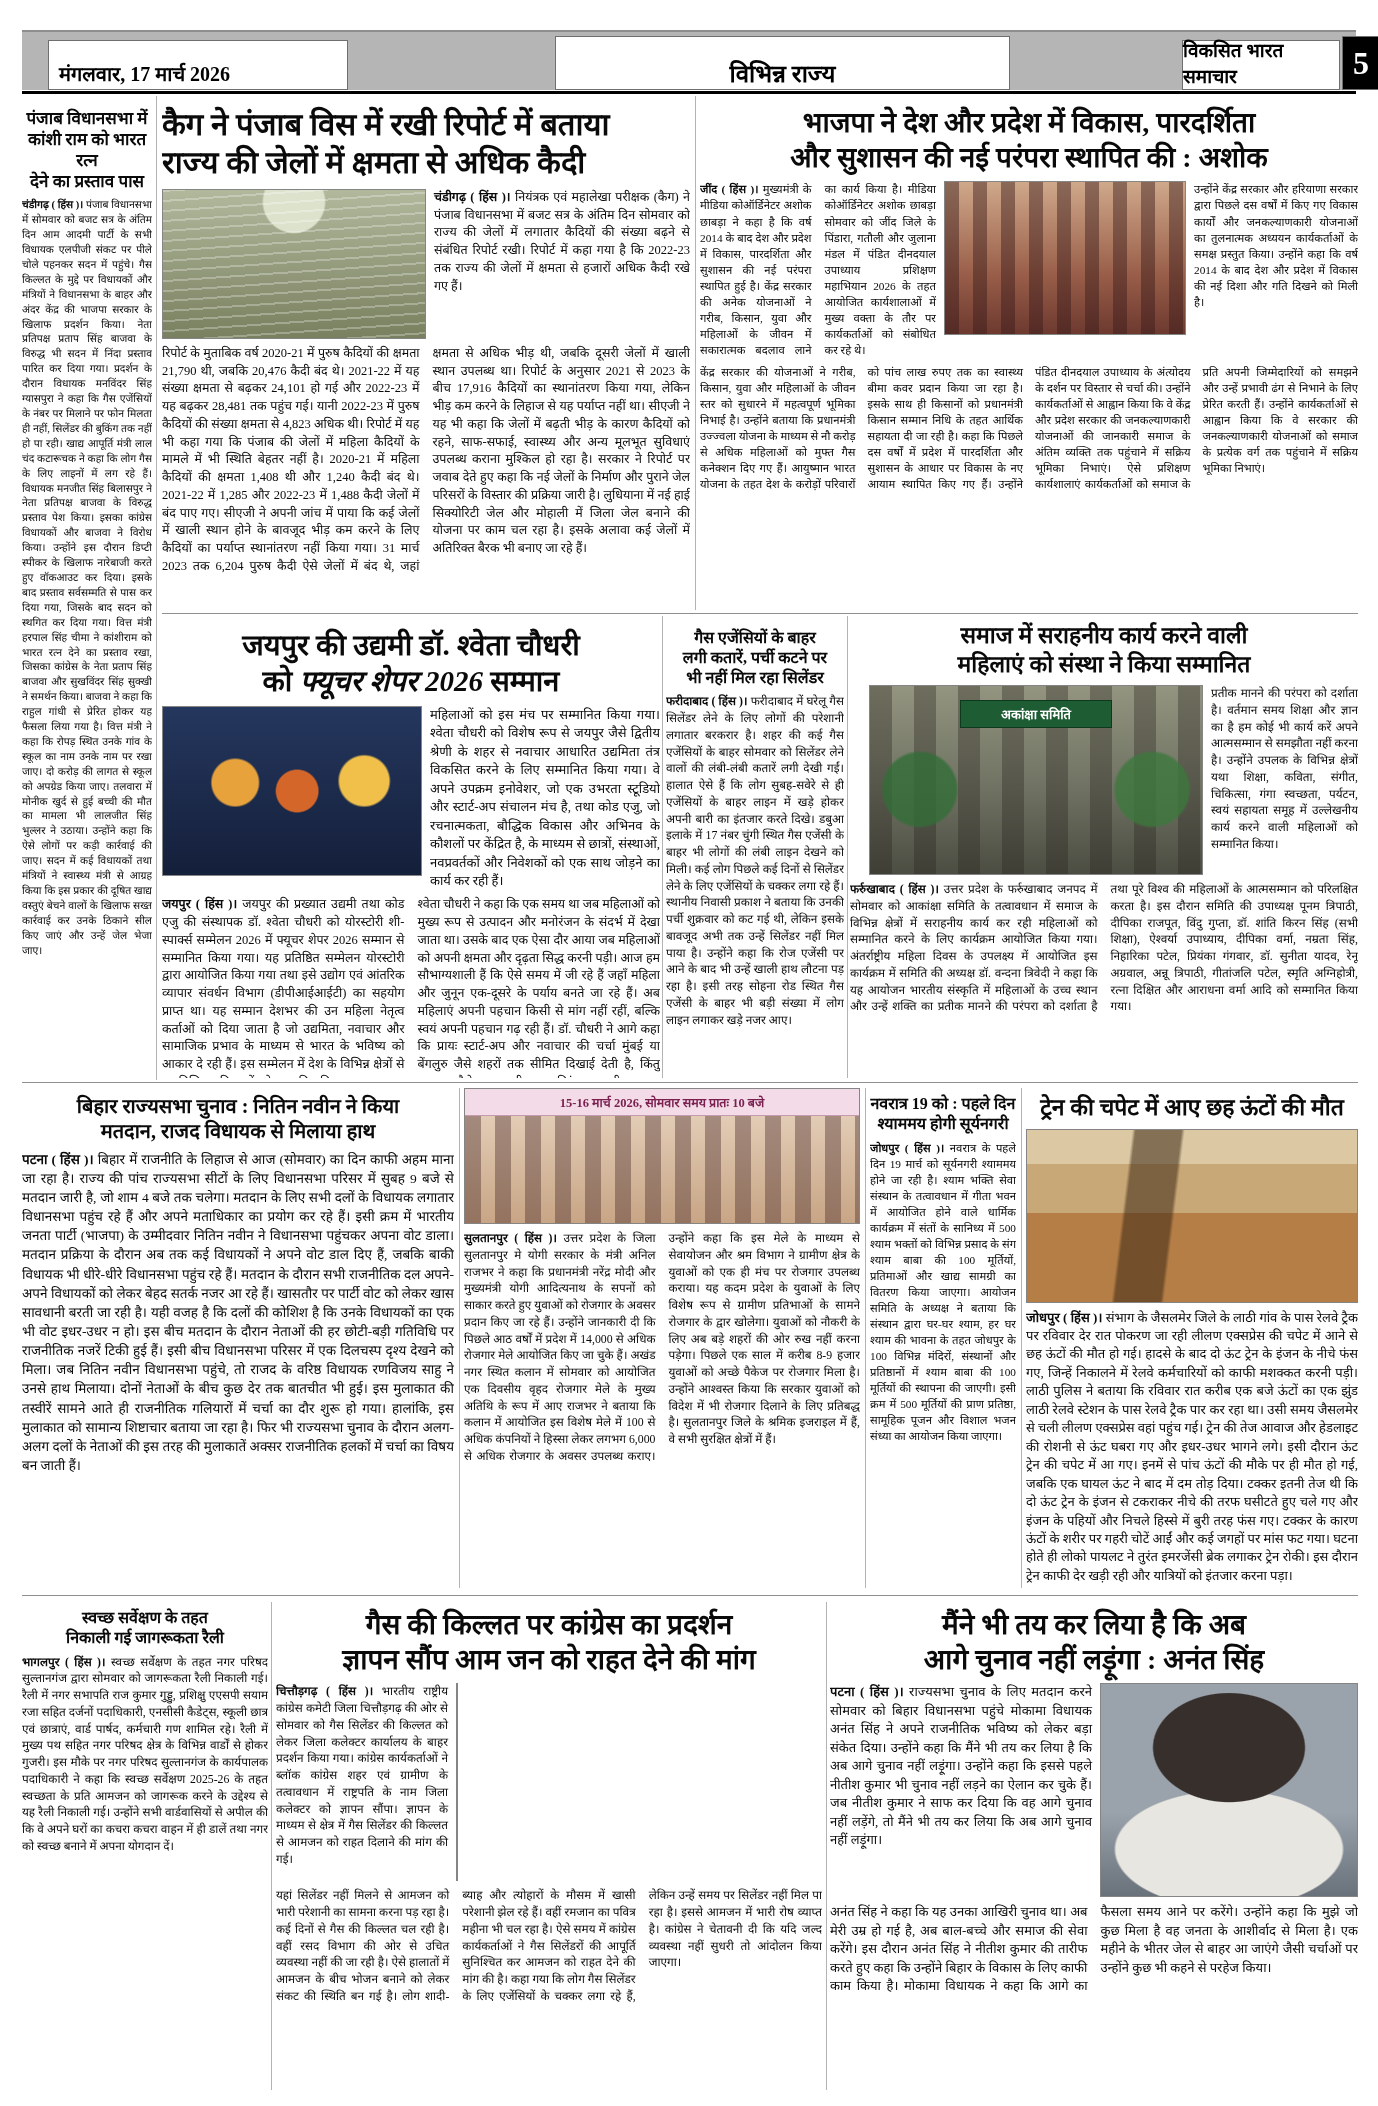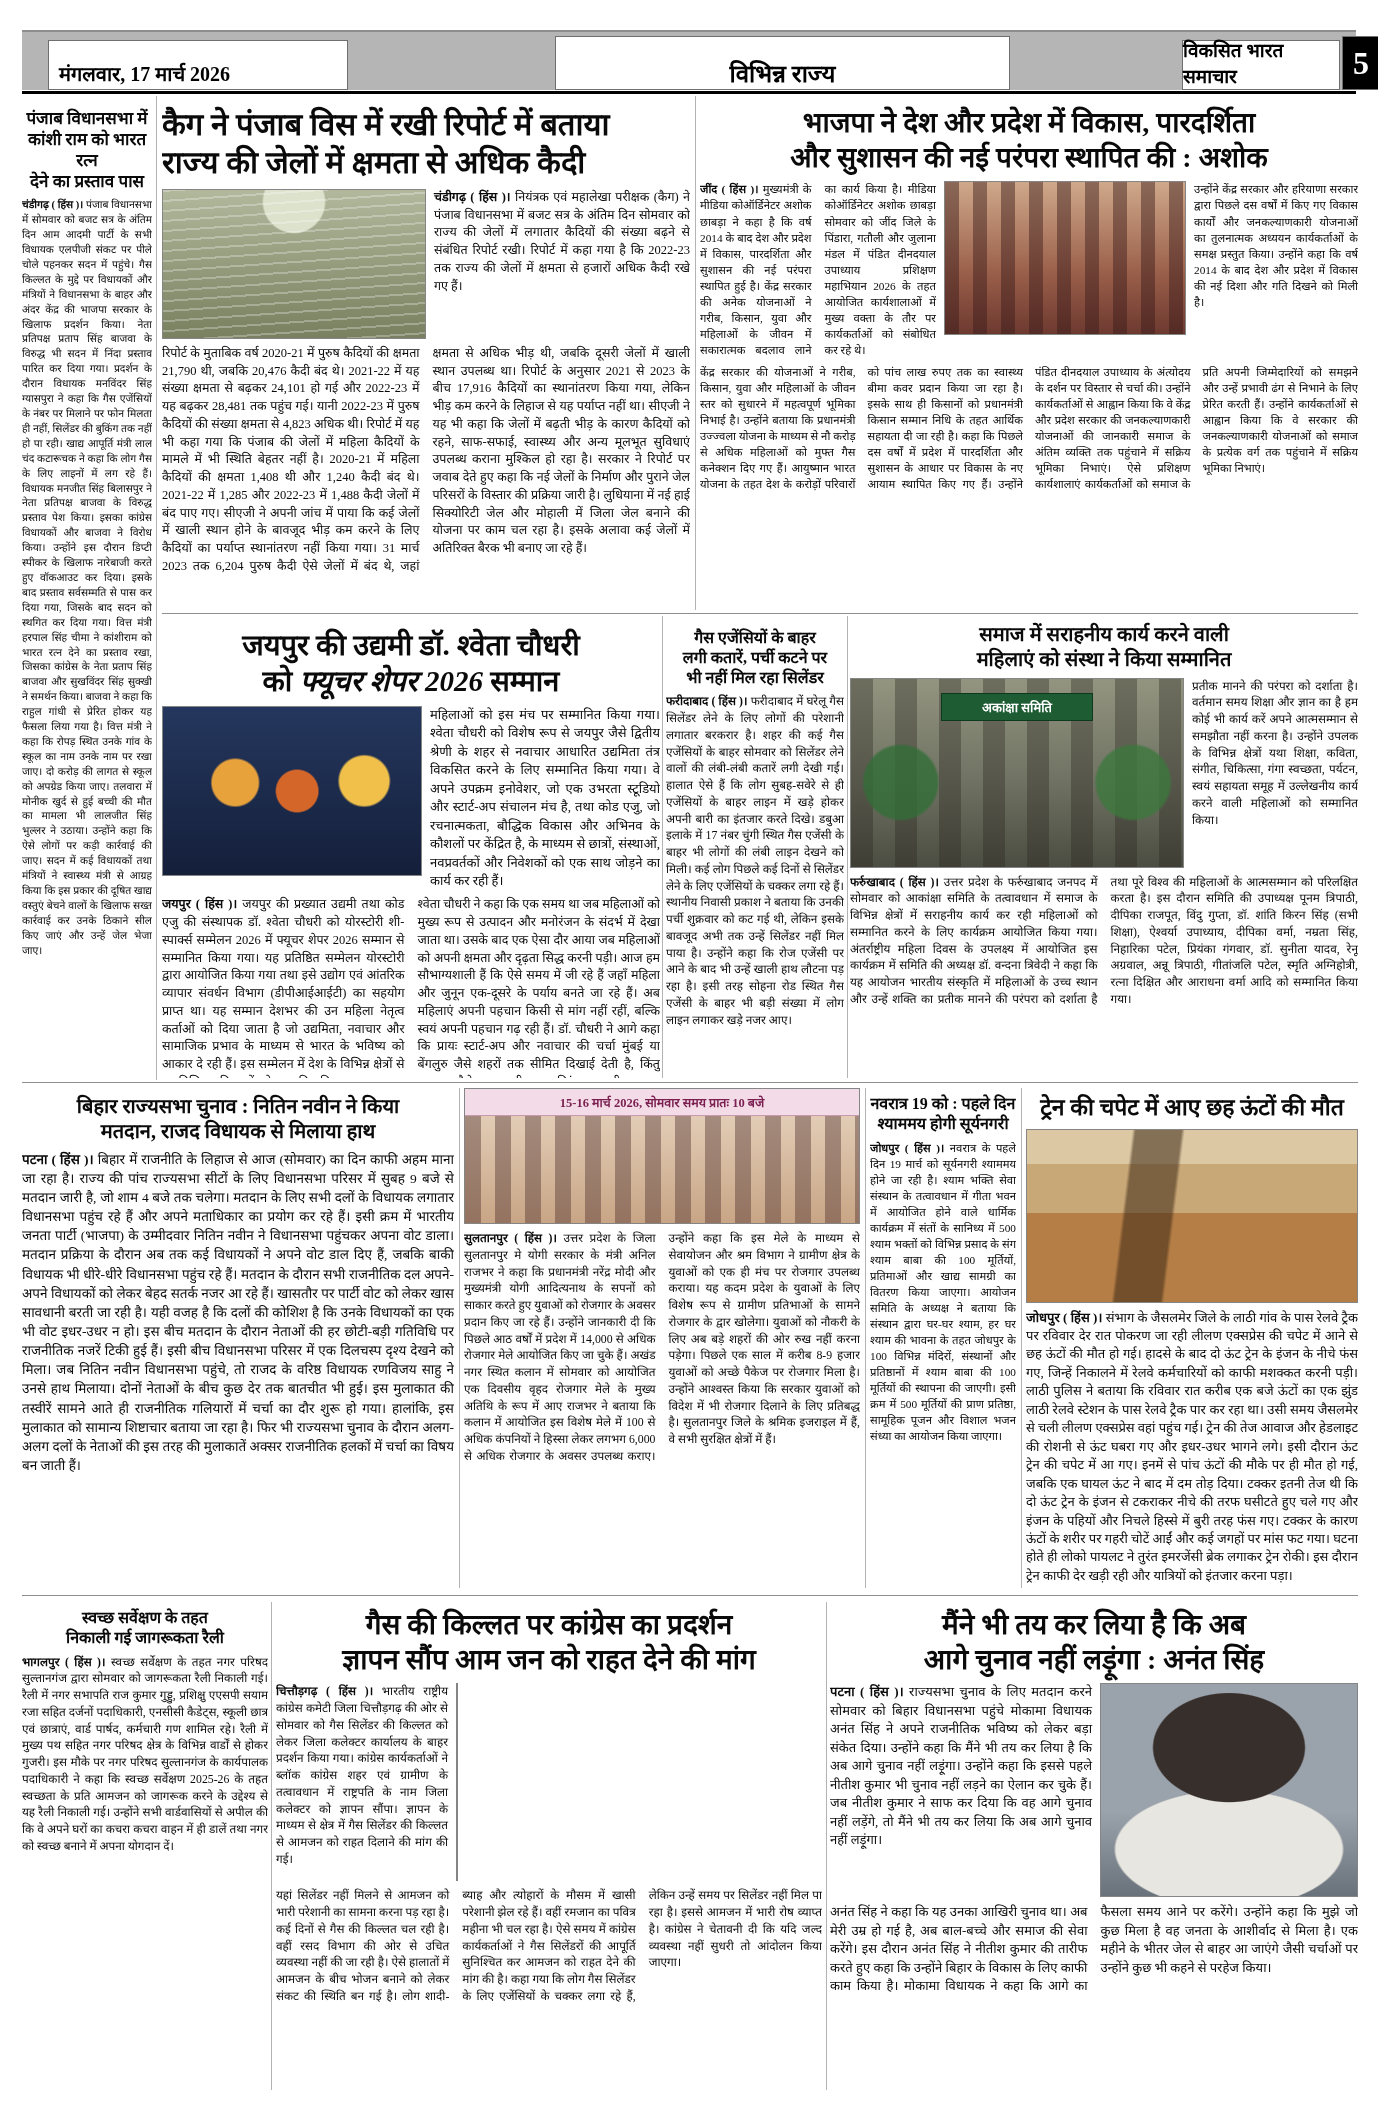--- a/index.html
+++ b/index.html
@@ -10,21 +10,21 @@
   .mbox{position:absolute;bottom:0;background:#fff;border:1px solid #6f6f6f;display:flex;align-items:flex-end;box-sizing:border-box;}
   #datebox{left:26px;width:300px;height:50px;padding:2px 10px;font-size:20px;font-weight:bold;}
   #secbox{left:533px;width:455px;height:54px;justify-content:center;font-size:24px;font-weight:bold;}
   #brandbox{left:1160px;width:158px;height:50px;justify-content:center;font-size:19px;font-weight:bold;}
   #pgbox{left:1320px;width:38px;height:54px;background:#000;color:#fff;justify-content:center;align-items:center;font-size:32px;font-weight:bold;}
   #toprule{position:absolute;left:22px;top:91px;width:1334px;height:3px;background:#000;}
   
   .art{position:absolute;overflow:hidden;color:#0a0a0a;box-sizing:border-box;}
   .hl{font-weight:bold;text-align:center;line-height:1.24;margin:8px 0 6px;}
   .s16{font-size:16px}.s17{font-size:17px}.s20{font-size:20px}.s23{font-size:23px}
-  .s25{font-size:20px}.s26{font-size:26px}.s28{font-size:28px}.s29{font-size:29px}.s31{font-size:31px}
+  .s25{font-size:23px}.s26{font-size:26px}.s28{font-size:28px}.s29{font-size:29px}.s31{font-size:31px}
   .bd{font-size:12px;line-height:1.42;text-align:justify;margin:0;}
   .f10{font-size:10.5px}.f11{font-size:11.3px}.f118{font-size:11.8px}.f12{font-size:13px}
   .f125{font-size:12.5px}.f135{font-size:13.5px}
   .dl{font-weight:bold;}
   .cols2{column-count:2;column-gap:13px;}
   .cols3{column-count:3;column-gap:13px;}
   .cols4{column-count:4;column-gap:12px;}
   .row{display:flex;gap:8px;margin:4px 0 6px;align-items:flex-start;}
   .grow{flex:1;min-width:0;}
   .photo{border:1px solid #858585;flex:none;position:relative;overflow:hidden;}
@@ -41,21 +41,21 @@
      linear-gradient(180deg,#cfa88a 0%,#9a5f4a 60%,#6d392f 100%);}
   .ph-award{background:
      radial-gradient(circle at 28% 45%, #e8a23c 0 11%, rgba(0,0,0,0) 12%),
      radial-gradient(circle at 52% 50%, #d4662a 0 13%, rgba(0,0,0,0) 14%),
      radial-gradient(circle at 78% 44%, #f0c04a 0 11%, rgba(0,0,0,0) 12%),
      linear-gradient(180deg,#25375e,#141f3a);}
   .ph-akanksha{background:
      radial-gradient(circle at 15% 55%, rgba(50,110,55,.8) 0 12%, rgba(0,0,0,0) 13%),
      radial-gradient(circle at 85% 55%, rgba(60,120,60,.8) 0 12%, rgba(0,0,0,0) 13%),
      repeating-linear-gradient(90deg, rgba(40,35,30,.35) 0 22px, rgba(0,0,0,0) 22px 44px),
-     linear-gradient(180deg,#939580 0%,#6f7162 55%,#4b4d42 100%);}
+     linear-gradient(180deg,#939580 0%,#6f7162 55%,#4b4d42 100%); margin-left: 19px;}
   .ph-jobfair{background:
      repeating-linear-gradient(90deg, rgba(70,40,40,.4) 0 16px, rgba(0,0,0,0) 16px 30px),
      linear-gradient(180deg,#e9d6c2 0%,#c8a585 100%);}
   .ph-camel{background:
      linear-gradient(97deg, rgba(0,0,0,0) 0 30%, rgba(60,40,20,.55) 31% 44%, rgba(0,0,0,0) 45%),
      linear-gradient(180deg,#dcc9a4 0 20%,#c9a877 20% 48%,#b57e46 48% 100%);}
   .ph-collector{background:
      repeating-linear-gradient(90deg, rgba(90,90,95,.35) 0 10px, rgba(0,0,0,0) 10px 38px),
      linear-gradient(180deg,#d9d9d5 0 68%,#4d4d50 68% 100%);}
   .ph-anant{background:

